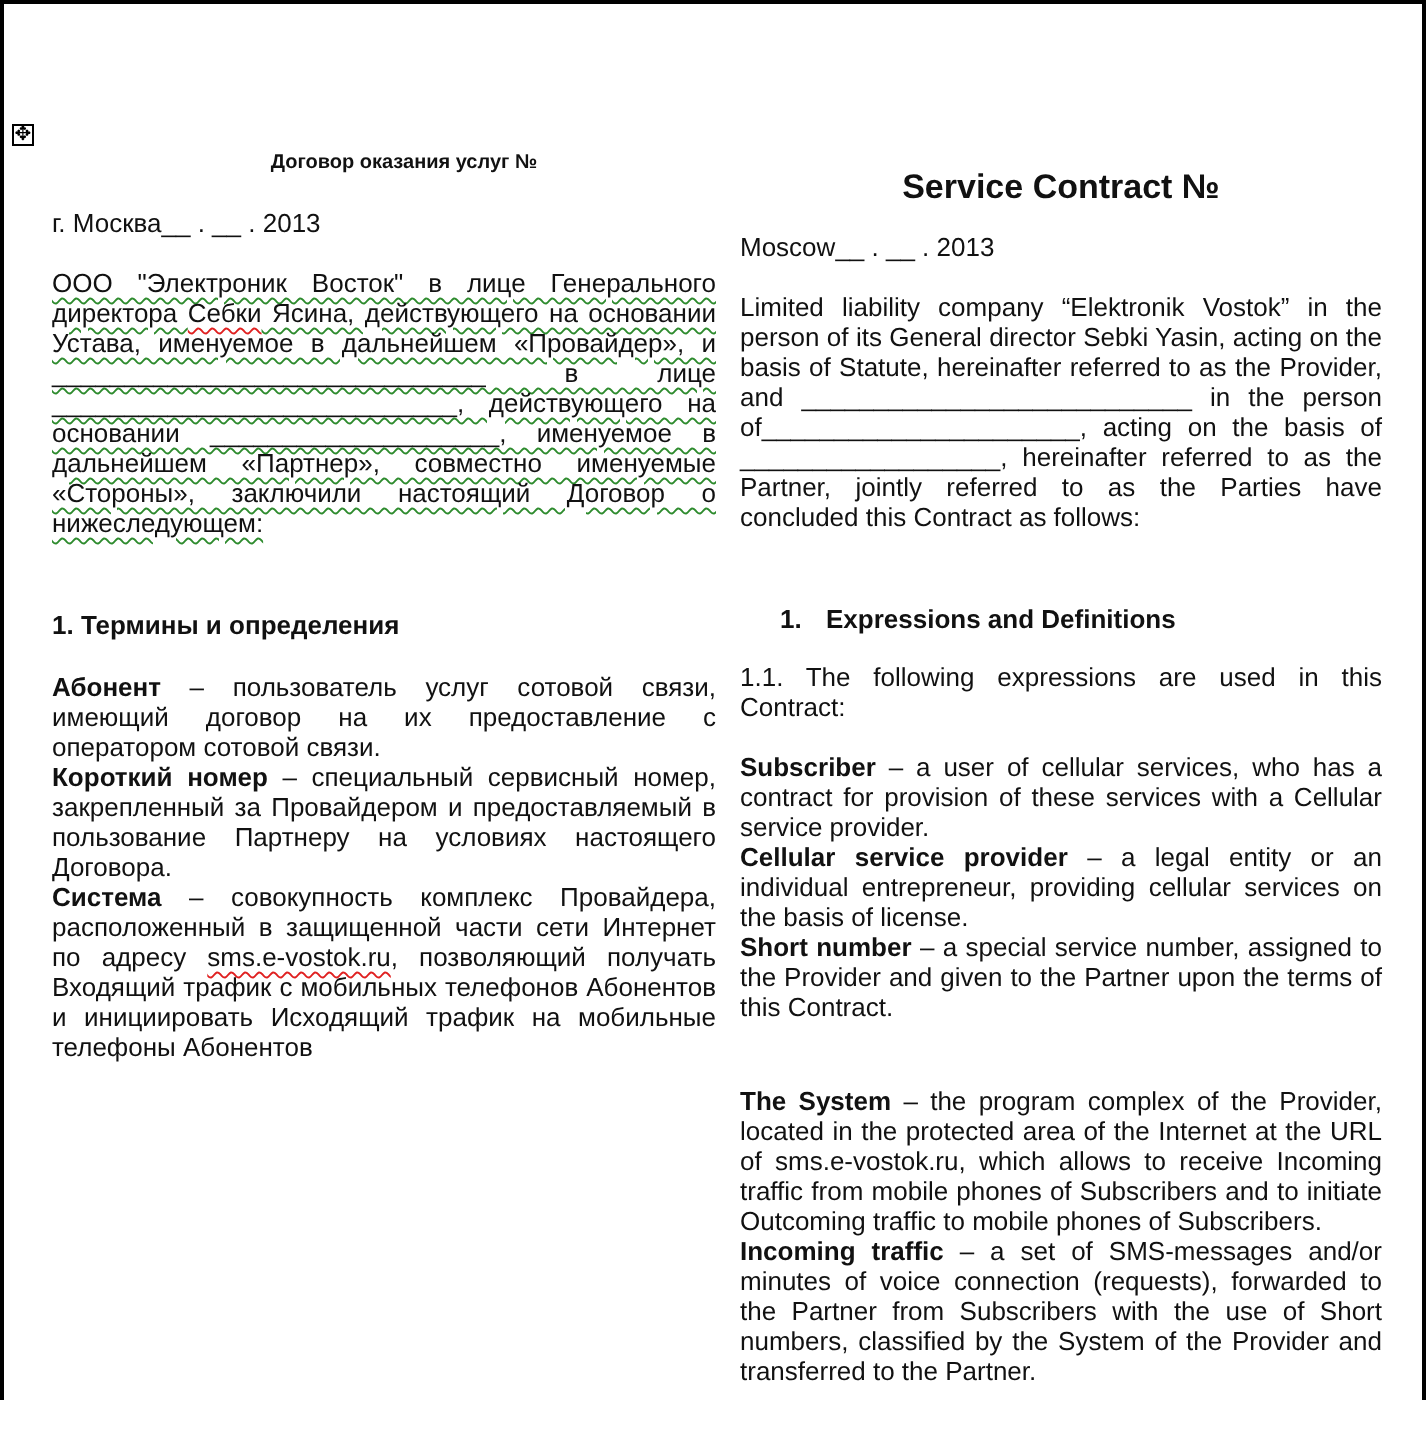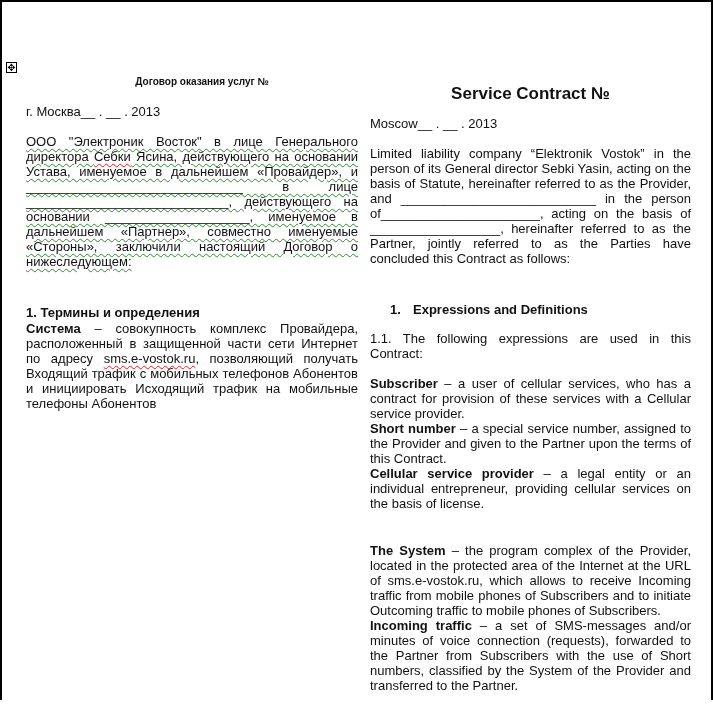--- a/index.html
+++ b/index.html
@@ -60,20 +60,26 @@
   <h1 class="title" style="font-size:10px;">Договор оказания услуг №</h1>
   <div class="city-row">
     <span>г. Москва</span>
     <span class="date">__ . __ . 2013</span>
   </div>
   <p class="intro">
     <span class="green-wave">ООО "Электроник Восток" в лице Генерального директора </span><span class="red-wave">Себки</span><span class="green-wave"> Ясина, действующего на основании Устава, именуемое в дальнейшем «Провайдер», и ______________________________ в лице ____________________________, действующего на основании ____________________, именуемое в дальнейшем «Партнер», совместно именуемые «Стороны», заключили настоящий Договор о нижеследующем:</span>
   </p>
   <div class="section-head">1. Термины и определения</div>
 
+  <p class="term term-first">
+    <b>Абонент</b><span> – пользователь услуг сотовой связи, имеющий договор на их предоставление с оператором сотовой связи.</span>
+  </p>
+  <p class="term">
+    <b>Короткий номер</b><span> – специальный сервисный номер, закрепленный за Провайдером и предоставляемый в пользование Партнеру на условиях настоящего Договора.</span>
+  </p>
   <p class="term">
     <b>Система</b><span> – совокупность комплекс Провайдера, расположенный в защищенной части сети Интернет по адресу </span><span class="red-wave">sms.e-vostok.ru</span><span>, позволяющий получать Входящий трафик с мобильных телефонов Абонентов и инициировать Исходящий трафик на мобильные телефоны Абонентов</span>
   </p>
 </div>
 
 <div class="col col-en">
   <h1 class="title" style="font-size:17px;margin-top:12px;">Service Contract №</h1>
   <div class="city-row">
     <span>Moscow</span>
     <span class="date">__ . __ . 2013</span>
@@ -81,24 +87,24 @@
   <p class="intro">Limited liability company “Elektronik Vostok” in the person of its General director Sebki Yasin, acting on the basis of Statute, hereinafter referred to as the Provider, and ___________________________ in the person of______________________, acting on the basis of __________________, hereinafter referred to as the Partner, jointly referred to as the Parties have concluded this Contract as follows:</p>
   <div class="section-head">
     <span class="num">1.</span><span>Expressions and Definitions</span>
   </div>
   <p class="terms-intro">1.1. The following expressions are used in this Contract:</p>
 
   <p class="term term-first">
     <b>Subscriber</b><span> – a user of cellular services, who has a contract for provision of these services with a Cellular service provider.</span>
   </p>
   <p class="term">
-    <b>Short number</b><span> – a special service number, assigned to the Provider and given to the Partner upon the terms of this Contract.</span>
+    <b>Cellular service provider</b><span> – a legal entity or an individual entrepreneur, providing cellular services on the basis of license.</span>
   </p>
   <p class="term">
-    <b>Cellular service provider</b><span> – a legal entity or an individual entrepreneur, providing cellular services on the basis of license.</span>
+    <b>Short number</b><span> – a special service number, assigned to the Provider and given to the Partner upon the terms of this Contract.</span>
   </p>
   <p class="term spacer-en-system">
     <b>The System</b><span> – the program complex of the Provider, located in the protected area of the Internet at the URL of sms.e-vostok.ru, which allows to receive Incoming traffic from mobile phones of Subscribers and to initiate Outcoming traffic to mobile phones of Subscribers.</span>
   </p>
   <p class="term">
     <b>Incoming traffic</b><span> – a set of SMS-messages and/or minutes of voice connection (requests), forwarded to the Partner from Subscribers with the use of Short numbers, classified by the System of the Provider and transferred to the Partner.</span>
   </p>
 </div>
 
 </body></html>

